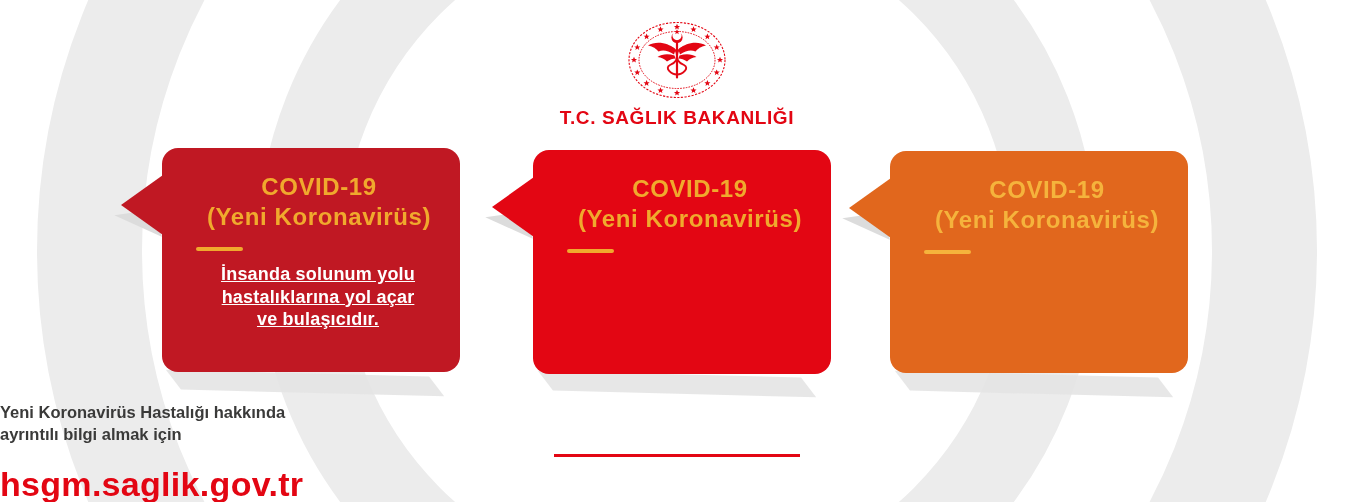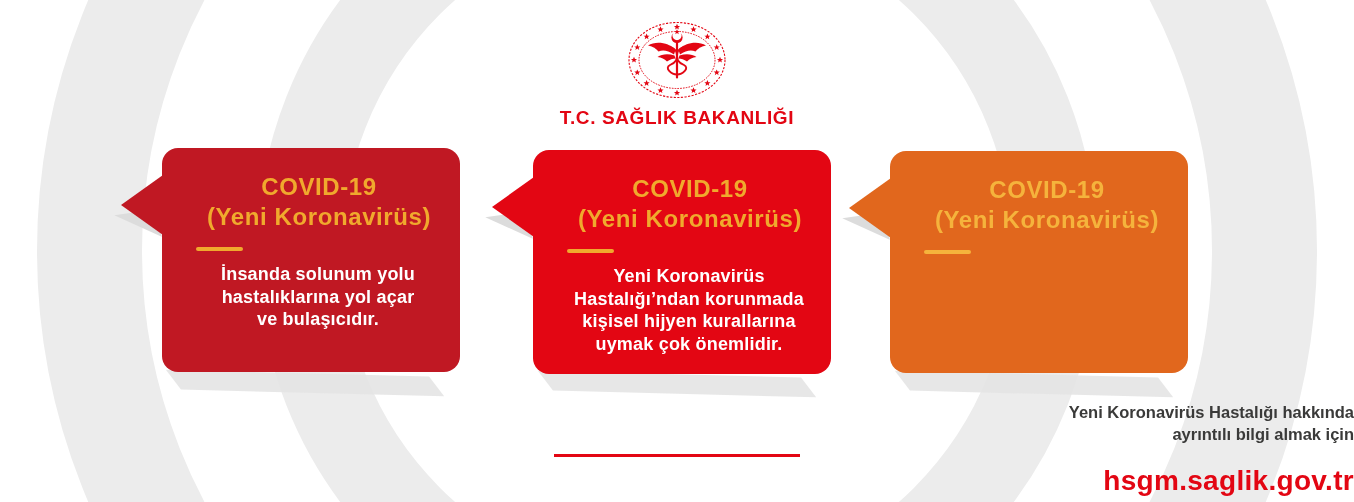--- a/index.html
+++ b/index.html
@@ -31,27 +31,27 @@
   .tail-shadow{position:absolute;left:-46px;top:64px;width:0;height:0;z-index:-1;
         border-top:28px solid #dcdcdc;border-left:44px solid transparent;
         transform:rotate(-8deg);}
   .card-title{
     padding:24px 18px 0 34px;font-size:24px;line-height:30px;font-weight:bold;
     letter-spacing:.6px;white-space:pre-line;
   }
   .card-divider{width:47px;height:4px;margin:15px 0 12px 34px;border-radius:2px;}
   .card-body{
     padding:0 20px 0 34px;font-size:18px;line-height:22.5px;font-weight:bold;
-    letter-spacing:.2px;white-space:pre-line;
+    letter-spacing:.2px;white-space:pre-line;text-decoration:underline;
   }
   
-  #footer{position:absolute;left:0;right:0;top:401px;text-align:right;z-index:3;}
+  #footer{position:absolute;left:0;right:0;top:401px;text-align:left;z-index:3;}
   #footer-info{font-size:16.5px;line-height:22px;font-weight:bold;white-space:pre-line;}
   #footer-divider{width:246px;height:2.5px;margin:9px auto 8px auto;}
-  #footer-url{display:inline-block;font-size:28px;font-weight:bold;letter-spacing:.3px;text-decoration:none;}
+  #footer-url{display:inline-block;font-size:34px;font-weight:bold;letter-spacing:.3px;text-decoration:none;}
 </style>
 </head>
 <body>
 
 <div id="stage">
 
   <div class="ring" id="ring-outer" style="border-color: rgb(236, 236, 236);"></div>
   <div class="ring" id="ring-inner" style="border-color: rgb(236, 236, 236);"></div>
 
   <div class="card-shadow" id="shadow-1" style="background-color: rgb(228, 228, 228);"></div>
@@ -115,24 +115,20 @@
 hastalıklarına yol açar
 ve bulaşıcıdır.</div>
   </div>
 
   <div class="card" id="card-2" style="background-color: rgb(227, 6, 19);">
     <div class="tail-shadow"></div>
     <div class="tail" style="border-right-color: rgb(227, 6, 19);"></div>
     <div class="card-title" style="color: rgb(240, 169, 45);">COVID-19
 (Yeni Koronavirüs)</div>
     <div class="card-divider" style="background-color: rgb(240, 169, 45);"></div>
-    <div class="card-body" style="color: rgb(255, 255, 255);">Yeni Koronavirüs
-Hastalığı’ndan korunmada
-kişisel hijyen kurallarına
-uymak çok önemlidir.</div>
   </div>
 
   <div class="card" id="card-3" style="background-color: rgb(225, 103, 29);">
     <div class="tail-shadow"></div>
     <div class="tail" style="border-right-color: rgb(225, 103, 29);"></div>
     <div class="card-title" style="color: rgb(245, 179, 60);">COVID-19
 (Yeni Koronavirüs)</div>
     <div class="card-divider" style="background-color: rgb(245, 179, 60);"></div>
   </div>
 

